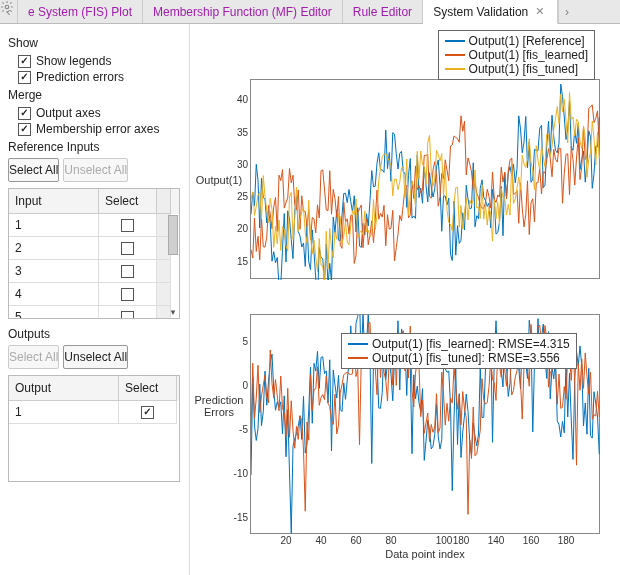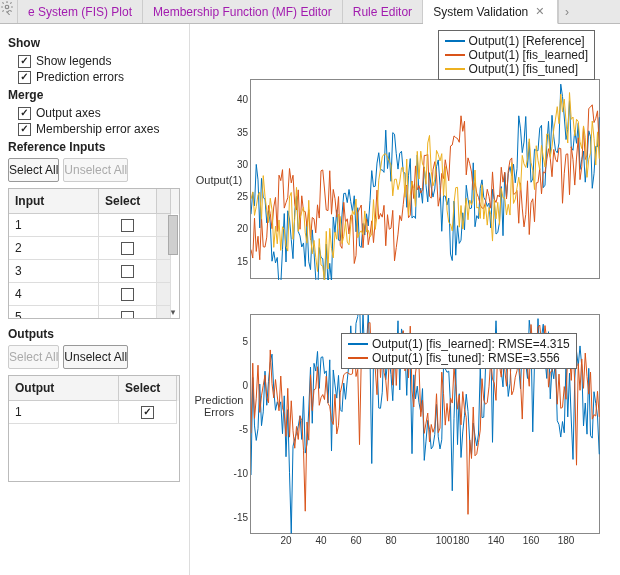--- a/index.html
+++ b/index.html
@@ -6,29 +6,29 @@
 body{width:620px;height:575px;background:#f0f0f0;overflow:hidden;font-size:12px;color:#222}
 .tabbar{height:24px;background:#e8e8e8;border-bottom:1px solid #bbb;display:flex;align-items:stretch;position:relative}
 .tab-nav{width:18px;display:flex;align-items:center;justify-content:center;color:#888;background:#e8e8e8;border-right:1px solid #ccc;cursor:pointer}
 .tab-nav.right{border-right:none;border-left:1px solid #ccc}
 .tab{padding:4px 10px;border-right:1px solid #ccc;background:#e8e8e8;color:#a21caf;white-space:nowrap;cursor:pointer;display:flex;align-items:center;gap:5px}
 .tab.active{background:#fff;color:#222;border-bottom:1px solid #fff;margin-bottom:-1px}
 .tab-close{font-size:11px;color:#888;padding:0 2px}
 .tab-gear{width:22px;display:flex;align-items:center;justify-content:center;color:#888;cursor:pointer}
 .main{display:flex;height:551px;background:#fff}
 .sidebar{width:190px;padding:8px 6px;border-right:1px solid #ddd;overflow-y:auto}
-.section-hdr{font-weight:bold;margin:4px 0 4px 2px}
+.section-hdr{font-weight:normal;margin:4px 0 4px 2px}
 .chk-row{display:flex;align-items:center;gap:5px;margin:2px 0 2px 12px}
 .chk{width:13px;height:13px;border:1px solid #555;display:inline-flex;align-items:center;justify-content:center;font-size:10px;line-height:1;cursor:pointer}
 .chk.checked::after{content:"✓";font-weight:bold}
 .btn-row{display:flex;gap:4px;margin:4px 0 6px 2px}
 .btn{padding:4px 0;border:1px solid #999;border-radius:2px;background:#f7f7f7;cursor:pointer;font-size:12px}
 .btn.disabled{color:#aaa;border-color:#ccc;cursor:default}
 .tbl-wrap{border:1px solid #bbb;margin:2px 0 8px 2px;max-width:172px}
-.tbl-hdr{display:flex;background:#f4f4f4;font-weight:bold}
+.tbl-hdr{display:flex;background:#f4f4f4;font-weight:normal}
 .tbl-hdr>div{padding:5px 6px;border-right:1px solid #ccc;border-bottom:1px solid #ccc}
 .tbl-body{max-height:104px;overflow-y:auto}
 .tbl-row{display:flex}
 .tbl-row>div{padding:4px 6px;border-right:1px solid #ddd;border-bottom:1px solid #ddd;display:flex;align-items:center}
 .col1{width:90px}
 .col2{width:58px;justify-content:center}
 .colscroll{width:14px;background:#eee}
 .scroll-stub{position:relative}
 .scroll-stub .thumb{position:absolute;right:1px;top:1px;width:10px;height:40px;background:#cfcfcf;border:1px solid #aaa}
 .scroll-stub .arrow{position:absolute;right:1px;width:10px;height:10px;font-size:9px;color:#555;text-align:center;line-height:10px}
@@ -223,14 +223,15 @@
           <div class="legend-row">
             <span class="legend-swatch" style="background:#0072bd"></span>
             <span>Output(1) [fis_learned]: RMSE=4.315</span>
           </div>
           <div class="legend-row">
             <span class="legend-swatch" style="background:#d95319"></span>
             <span>Output(1) [fis_tuned]: RMSE=3.556</span>
           </div>
         </div>
       </div>
+    <div class="axis-label" style="left:60px;top:524px;width:350px">Data point index</div>
   </div>
 </div>
 
 </body></html>

